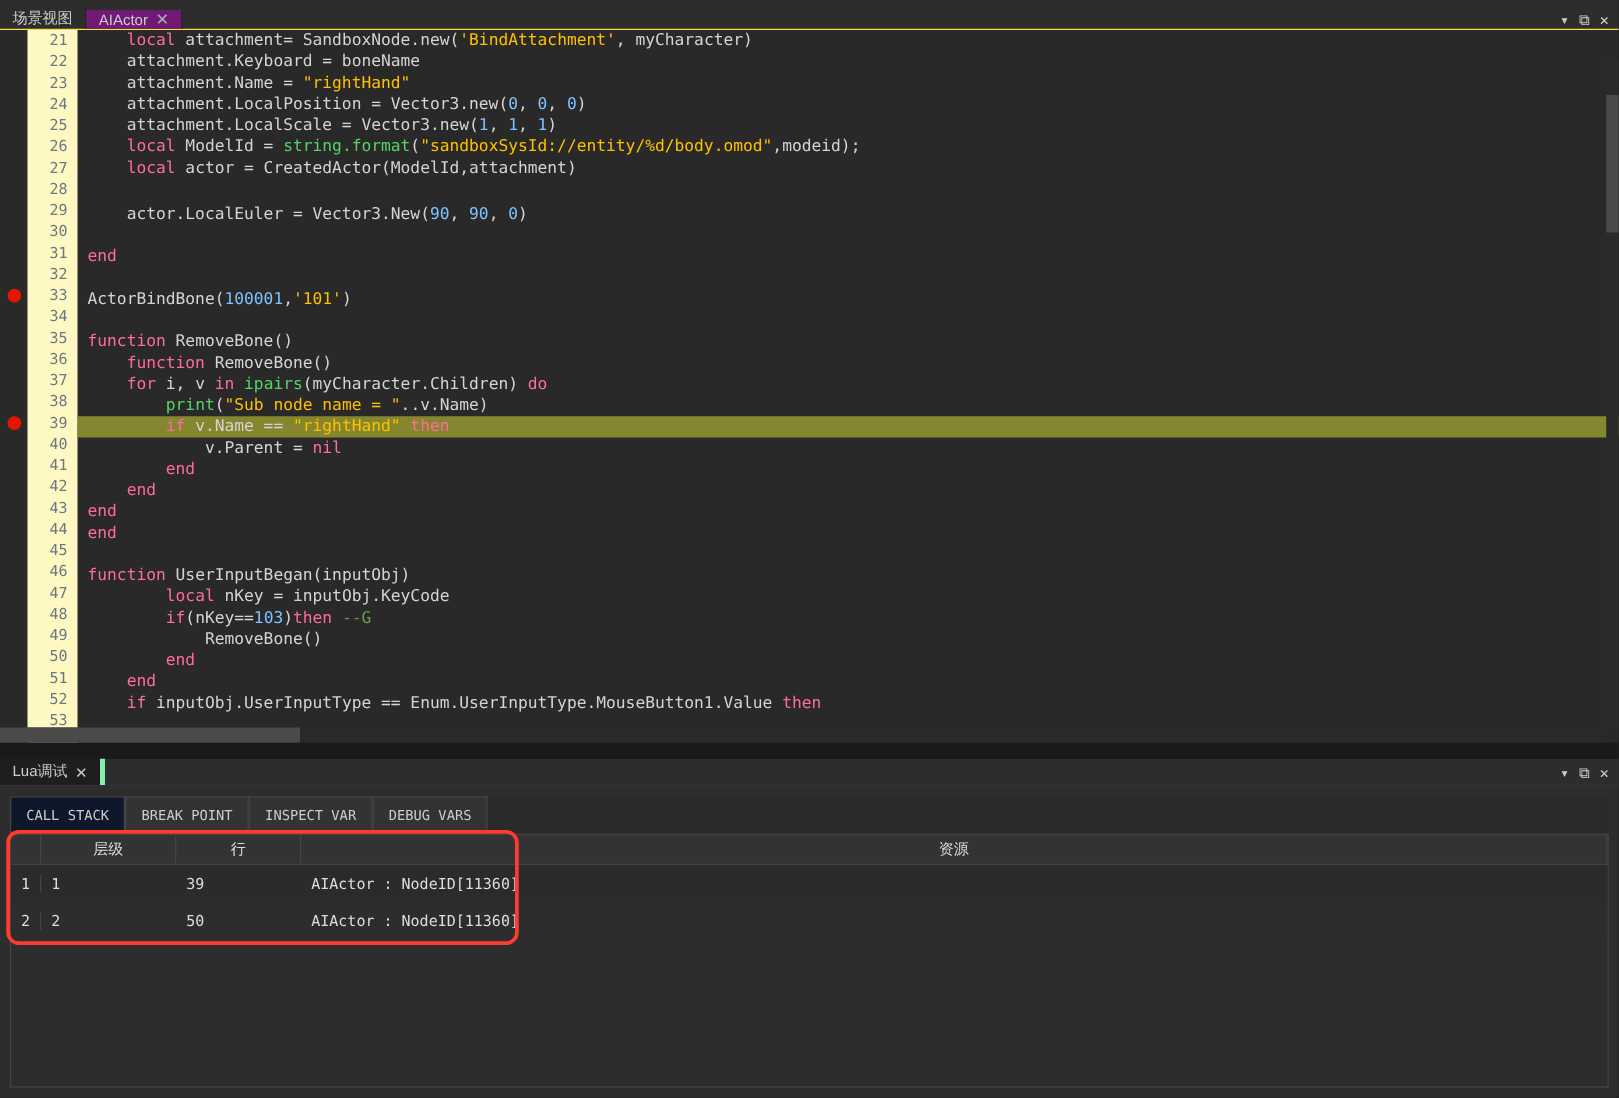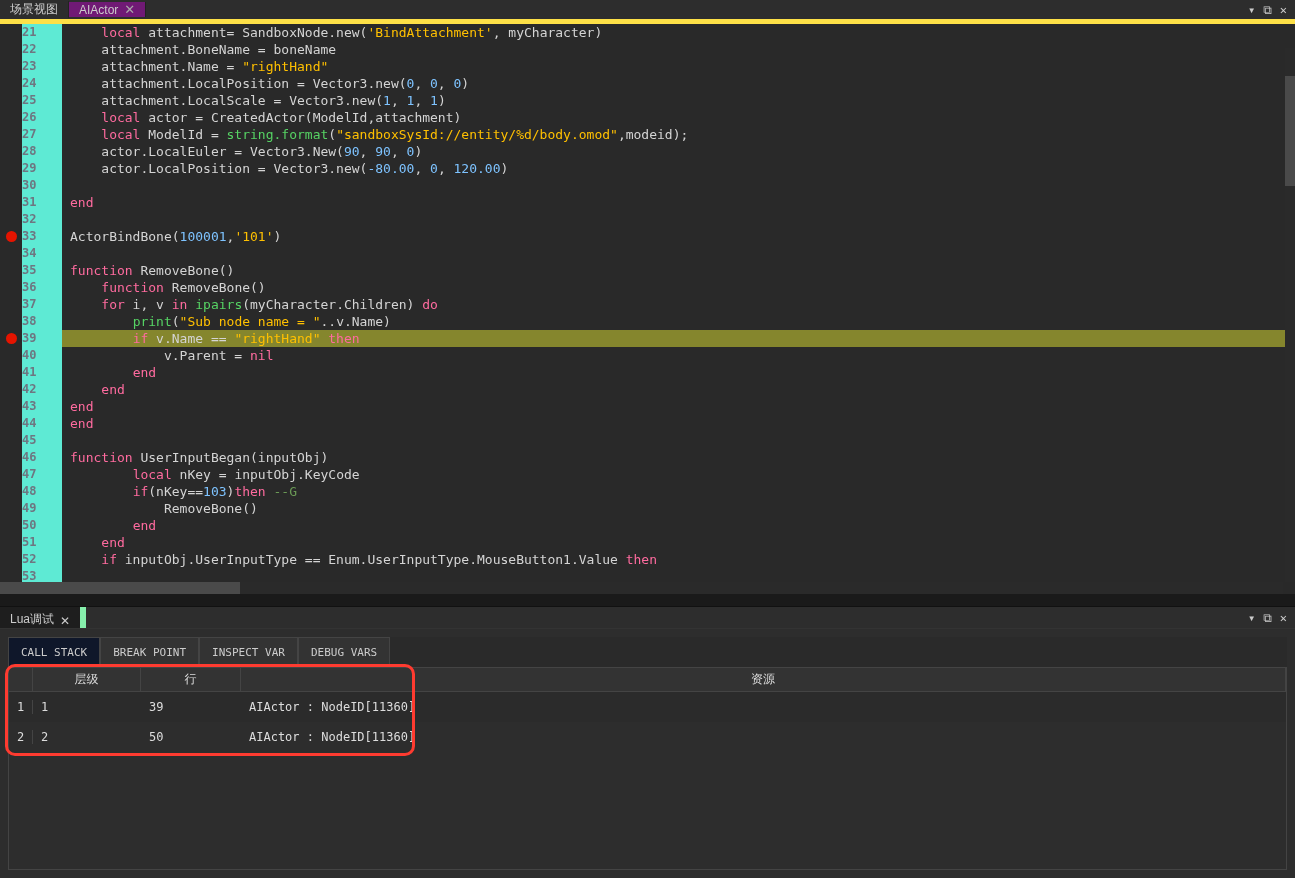--- a/index.html
+++ b/index.html
@@ -1,30 +1,30 @@
 <!DOCTYPE html>
 <html><head>
 <meta charset="utf-8">
 <style>
   * { box-sizing: border-box; margin: 0; padding: 0; }
   html, body { width: 1295px; height: 878px; overflow: hidden; }
   body { background: #1e1e1e; font-family: 'Consolas', 'Monaco', monospace; font-size: 13px; color: #d4d4d4; }
 
   
-  .top-tabs { height: 24px; background: #2d2d2d; display: flex; align-items: center; border-bottom: 5px solid #fde047; }
+  .top-tabs { height: 24px; background: #2d2d2d; display: flex; align-items: flex-end; border-bottom: 1px solid #fde047; }
   .tab { padding: 0 10px; display: flex; align-items: center; gap: 6px; font-size: 12px; color: #ccc; border-right: 1px solid #222; cursor: pointer; font-family: 'Microsoft YaHei', sans-serif;}
   .tab.active { background: #701a75; }
   .tab .close { color: #aaa; font-size: 13px; cursor: pointer; }
   .top-controls { margin-left: auto; display: flex; align-items: center; gap: 8px; padding-right: 8px; color: #ccc; }
   .top-controls span { cursor: pointer; font-size: 12px; }
 
   
   .editor-wrap { position: relative; height: 570px; display: flex; background: #292929; }
   .bp-gutter { width: 22px; background: #292929; }
-  .ln-gutter { width: 40px; background: #5eead4; text-align: left; color: #6e7681; padding-right: 8px; font-weight: bold; }
+  .ln-gutter { width: 40px; background: #fef9c3; text-align: right; color: #6e7681; padding-right: 8px; }
   .code-area { flex: 1; position: relative; overflow: hidden; }
   .code-line { height: 17px; line-height: 17px; white-space: pre; }
   .ln { height: 17px; line-height: 17px; font-size: 12px; }
   .bp-row { height: 17px; display: flex; align-items: center; justify-content: center; }
   .bp-dot { width: 11px; height: 11px; background: #e51400; border-radius: 50%; }
   .hl-current { background: #85862d; position: absolute; left: 0; right: 0; height: 17px; z-index: 0; }
   .line-content { position: relative; z-index: 1; padding-left: 8px; }
 
   
   .tk-kw { color: #ff6b9f; }
@@ -37,21 +37,21 @@
 
   .h-scroll { position: absolute; bottom: 0; left: 0; right: 12px; height: 12px; background: #2a2a2a; }
   .h-thumb { height: 100%; background: #4a4a4a; width: 240px; }
   .v-scroll { position: absolute; top: 24px; right: 0; width: 10px; bottom: 12px; background: #2a2a2a; }
   .v-thumb { width: 100%; background: #4a4a4a; height: 110px; margin-top: 28px; }
 
   
   .gap { height: 12px; background: #1a1a1a; }
   .bottom-panel { height: 272px; display: flex; flex-direction: column; background: #2d2d2d; border-top: 1px solid #111;}
   .bottom-tabbar { height: 22px; background: #2d2d2d; display: flex; align-items: stretch; border-bottom: 1px solid #333; }
-  .btab { padding: 0 10px; display: flex; align-items: flex-end; gap: 6px; font-size: 12px; font-family: 'Microsoft YaHei', sans-serif; color: #ccc; border-right: 6px solid #86efac; }
+  .btab { padding: 0 10px; display: flex; align-items: center; gap: 6px; font-size: 12px; font-family: 'Microsoft YaHei', sans-serif; color: #ccc; border-right: 4px solid #86efac; }
   .btab.active { background: #1e1e1e; }
   .bottom-controls { margin-left: auto; display: flex; align-items: center; gap: 8px; padding-right: 8px; color: #ccc; font-size: 12px;}
 
   .mode-tabs { height: 30px; display: flex; align-items: stretch; background: #2a2a2a; margin: 8px 8px 0 8px; }
   .mtab { padding: 0 12px; display: flex; align-items: center; font-size: 11px; border: 1px solid #444; border-bottom: none; background: #333; cursor: pointer; color: #ccc; }
   .mtab.active { background: #0f172a; }
 
   .table-wrap { flex: 1; margin: 0 8px 8px 8px; position: relative; background: #2d2d2d; border: 1px solid #444;}
   .thdr { display: flex; height: 24px; background: #333; border-bottom: 1px solid #444; }
   .th { border-right: 1px solid #444; display: flex; align-items: center; justify-content: center; font-size: 12px; color: #ddd; font-family:'Microsoft YaHei',sans-serif;}
@@ -153,28 +153,27 @@
       <div class="ln">47</div>
       <div class="ln">48</div>
       <div class="ln">49</div>
       <div class="ln">50</div>
       <div class="ln">51</div>
       <div class="ln">52</div>
       <div class="ln">53</div>
     </div>
   <div class="code-area" id="code-area">
       <div class="code-line" style="position: relative;"><span class="line-content"><span>    </span><span class="tk-kw">local</span><span class="tk-ident"> attachment= SandboxNode.new(</span><span class="tk-str">'BindAttachment'</span><span class="tk-ident">, myCharacter)</span></span></div>
-      <div class="code-line" style="position: relative;"><span class="line-content"><span class="tk-ident">    attachment.BoneName = boneName</span></span></div>
+      <div class="code-line" style="position: relative;"><span class="line-content"><span class="tk-ident">    attachment.Keyboard = boneName</span></span></div>
       <div class="code-line" style="position: relative;"><span class="line-content"><span class="tk-ident">    attachment.Name = </span><span class="tk-str">"rightHand"</span></span></div>
       <div class="code-line" style="position: relative;"><span class="line-content"><span class="tk-ident">    attachment.LocalPosition = Vector3.new(</span><span class="tk-num">0</span><span class="tk-punc">, </span><span class="tk-num">0</span><span class="tk-punc">, </span><span class="tk-num">0</span><span class="tk-punc">)</span></span></div>
       <div class="code-line" style="position: relative;"><span class="line-content"><span class="tk-ident">    attachment.LocalScale = Vector3.new(</span><span class="tk-num">1</span><span class="tk-punc">, </span><span class="tk-num">1</span><span class="tk-punc">, </span><span class="tk-num">1</span><span class="tk-punc">)</span></span></div>
+      <div class="code-line" style="position: relative;"><span class="line-content"><span>    </span><span class="tk-kw">local</span><span class="tk-ident"> ModelId = </span><span class="tk-global">string.format</span><span class="tk-punc">(</span><span class="tk-str">"sandboxSysId://entity/%d/body.omod"</span><span class="tk-ident">,modeid);</span></span></div>
       <div class="code-line" style="position: relative;"><span class="line-content"><span>    </span><span class="tk-kw">local</span><span class="tk-ident"> actor = CreatedActor(ModelId,attachment)</span></span></div>
-      <div class="code-line" style="position: relative;"><span class="line-content"><span>    </span><span class="tk-kw">local</span><span class="tk-ident"> ModelId = </span><span class="tk-global">string.format</span><span class="tk-punc">(</span><span class="tk-str">"sandboxSysId://entity/%d/body.omod"</span><span class="tk-ident">,modeid);</span></span></div>
-      <div class="code-line" style="position: relative;"><span class="line-content"><span class="tk-ident">    actor.LocalEuler = Vector3.New(</span><span class="tk-num">90</span><span class="tk-punc">, </span><span class="tk-num">90</span><span class="tk-punc">, </span><span class="tk-num">0</span><span class="tk-punc">)</span></span></div>
-      <div class="code-line" style="position: relative;"><span class="line-content"><span class="tk-ident">    actor.LocalPosition = Vector3.new(</span><span class="tk-num">-80.00</span><span class="tk-punc">, </span><span class="tk-num">0</span><span class="tk-punc">, </span><span class="tk-num">120.00</span><span class="tk-punc">)</span></span></div>
+      <div class="code-line" style="position: relative; margin-top: 20px;"><span class="line-content"><span class="tk-ident">    actor.LocalEuler = Vector3.New(</span><span class="tk-num">90</span><span class="tk-punc">, </span><span class="tk-num">90</span><span class="tk-punc">, </span><span class="tk-num">0</span><span class="tk-punc">)</span></span></div>
       <div class="code-line" style="position: relative;"><span class="line-content"><span></span></span></div>
       <div class="code-line" style="position: relative;"><span class="line-content"><span class="tk-kw">end</span></span></div>
       <div class="code-line" style="position: relative;"><span class="line-content"><span></span></span></div>
       <div class="code-line" style="position: relative;"><span class="line-content"><span class="tk-ident">ActorBindBone(</span><span class="tk-num">100001</span><span class="tk-punc">,</span><span class="tk-str">'101'</span><span class="tk-punc">)</span></span></div>
       <div class="code-line" style="position: relative;"><span class="line-content"><span></span></span></div>
       <div class="code-line" style="position: relative;"><span class="line-content"><span class="tk-kw">function</span><span class="tk-ident"> RemoveBone()</span></span></div>
       <div class="code-line" style="position: relative;"><span class="line-content"><span>    </span><span class="tk-kw">function</span><span class="tk-ident"> RemoveBone()</span></span></div>
       <div class="code-line" style="position: relative;"><span class="line-content"><span>    </span><span class="tk-kw">for</span><span class="tk-ident"> i, v </span><span class="tk-kw">in</span><span class="tk-ident"> </span><span class="tk-global">ipairs</span><span class="tk-ident">(myCharacter.Children) </span><span class="tk-kw">do</span></span></div>
       <div class="code-line" style="position: relative;"><span class="line-content"><span>        </span><span class="tk-global">print</span><span class="tk-punc">(</span><span class="tk-str">"Sub node name = "</span><span class="tk-ident">..v.Name)</span></span></div>
       <div class="code-line" style="position: relative;"><div class="hl-current"></div><span class="line-content"><span>        </span><span class="tk-kw">if</span><span class="tk-ident"> v.Name == </span><span class="tk-str">"rightHand"</span><span class="tk-ident"> </span><span class="tk-kw">then</span></span></div>

